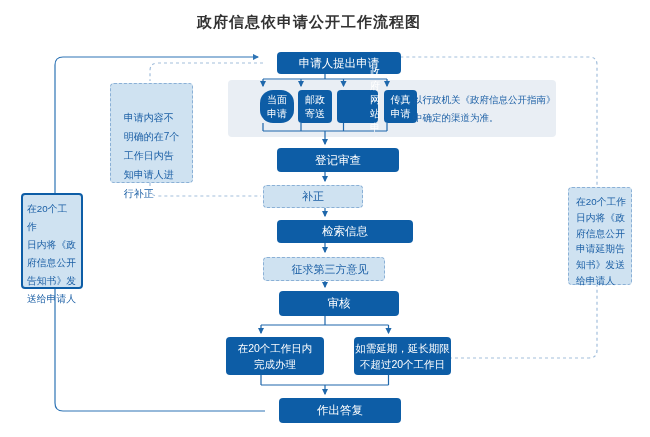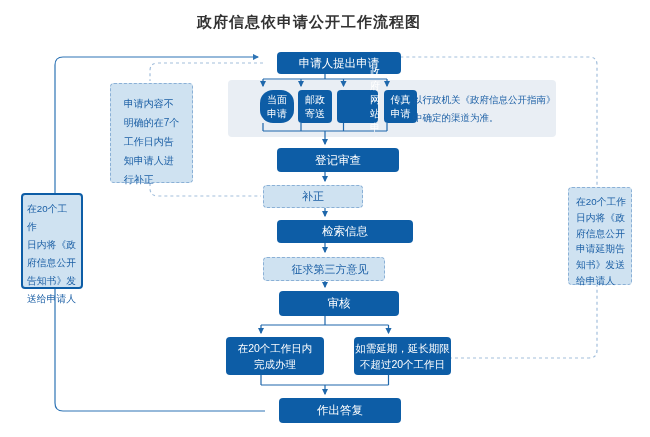--- a/index.html
+++ b/index.html
@@ -33,21 +33,21 @@
     background:var(--soft-fill,#cfe2f1);
     border:1px dashed var(--soft-border,#8ab0d6);
     color:var(--soft-text,#1b5fa5); font-size:11px;
   }
   .soft-solid {
     background:var(--soft-fill,#cfe2f1);
     border:2px solid var(--node-fill,#0d5da6);
     color:var(--soft-text,#14538f);
   }
   .pre { white-space:pre-line; }
-  .side-note { font-size:10px; text-align:left; align-items:flex-start; padding:10px 7px; }
+  .side-note { font-size:10px; text-align:left; align-items:flex-start; padding:24px 7px; }
   .side-note.lh19 { line-height:19px; }
   .side-note.lh16 { line-height:15.8px; padding-top:6px; }
   #channel-note {
     position:absolute; left:413px; top:91px; width:150px; z-index:2;
     color:var(--soft-text,#1b5fa5); font-size:9.5px; line-height:18px;
     white-space:pre-line; text-align:left;
   }
   
   .conn  { stroke:var(--connector,#1e67ab); stroke-width:1.2; fill:none; }
   .rail-solid { stroke:var(--rail-solid,#2e74b5); stroke-width:1.2; fill:none; }

